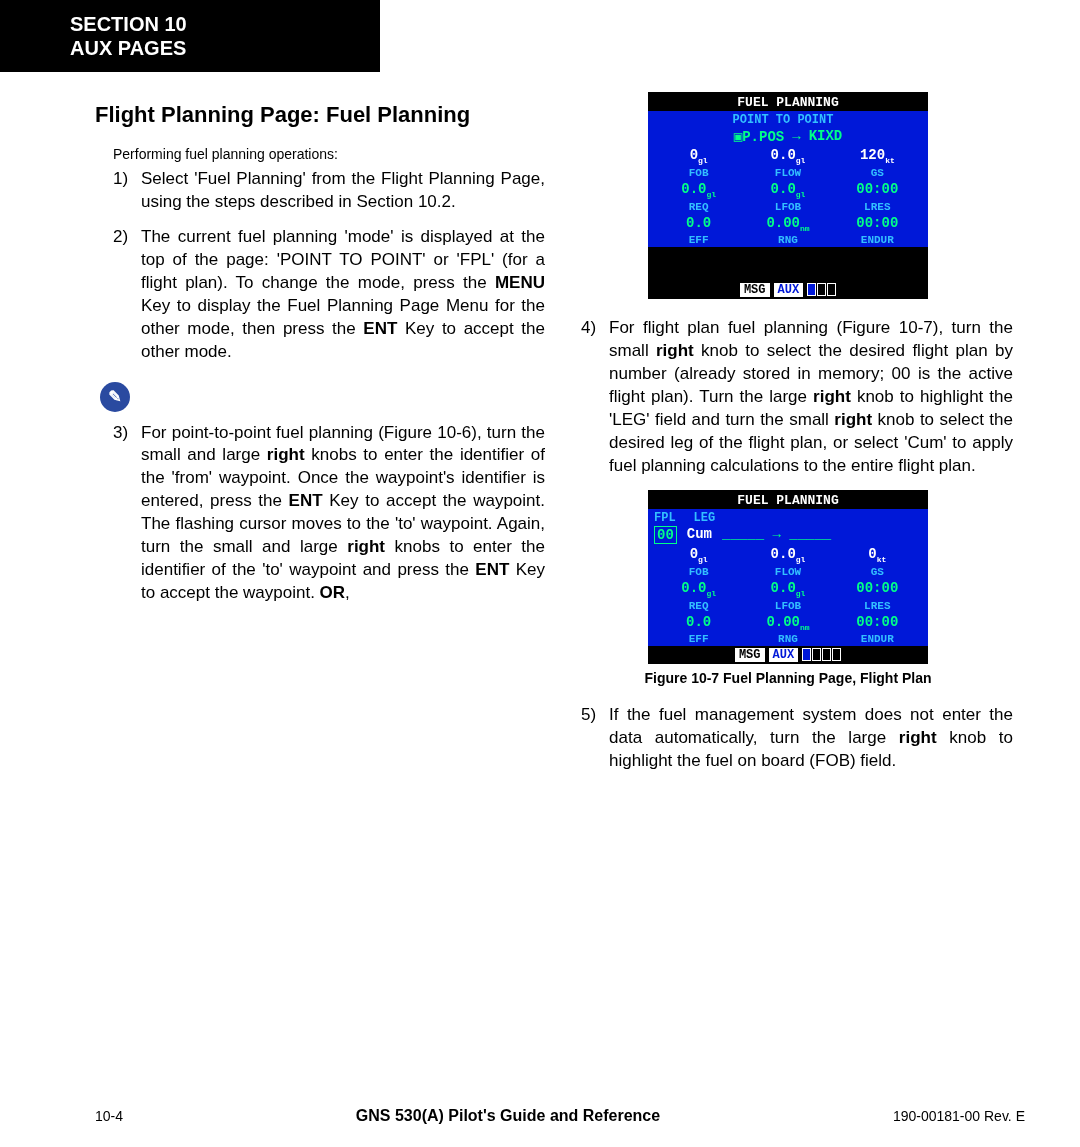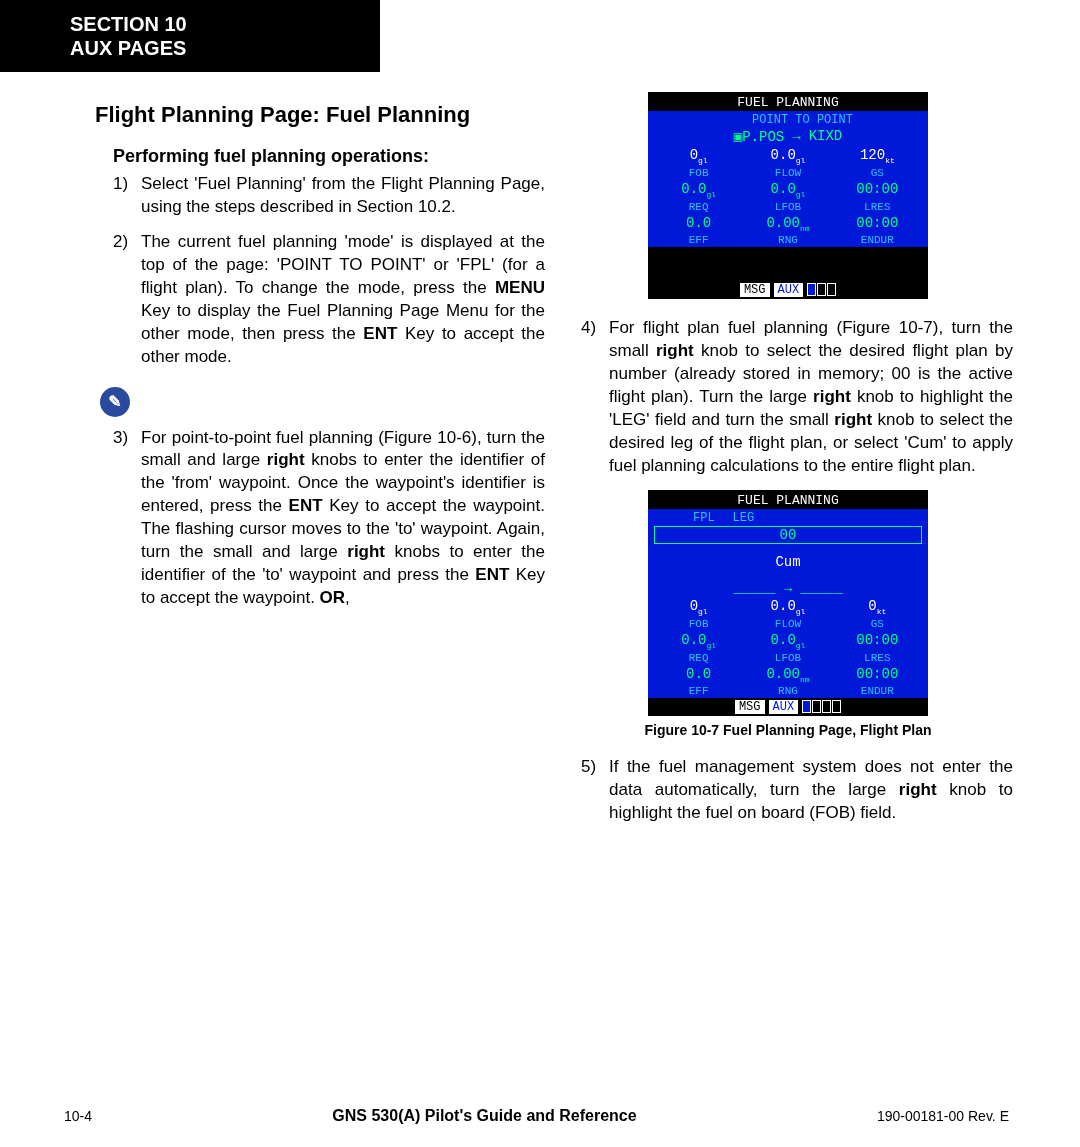--- a/index.html
+++ b/index.html
@@ -33,22 +33,22 @@
   }
   .col {
     width: 450px;
   }
   h2.page-title {
     font-size: 22px;
     font-weight: 700;
     margin: 10px 0 18px 0;
   }
   h3.subhead {
-    font-size: 18px;
-    font-weight: 700;
+    font-size: 14px;
+    font-weight: 400;
     margin: 0 0 6px 18px;
   }
   ol.steps {
     list-style: none;
     padding: 0;
     margin: 0 0 0 18px;
   }
   ol.steps > li {
     display: flex;
     margin-bottom: 12px;
@@ -95,38 +95,37 @@
   .figure-caption {
     font-weight: 700;
     font-size: 14px;
     margin-top: 6px;
   }
   .avionics {
     width: 280px;
     background: #0018d8;
     margin: 0 auto;
     font-family: "Courier New", monospace;
-    font-weight: 400;
+    font-weight: 700;
     font-size: 14px;
     color: #fff;
   }
   .av-title {
     background: #000;
     color: #fff;
     text-align: center;
     font-size: 13px;
     padding: 1px 0;
     width: 170px;
     margin: 0 auto;
   }
   .av-mode {
     color: #33bfff;
     font-size: 12px;
     padding: 2px 16px 0 6px;
-    margin-left: 39px;
   }
   .av-row {
     display: flex;
     padding: 1px 6px;
   }
   .av-cell { flex:1; text-align:center; }
   .av-from { color:#00ff88; }
   .av-to   { color:#00ff88; }
   .av-arrow{ color:#00ff88; }
   .av-val-white { color:#fff; }
@@ -137,24 +136,24 @@
     padding:2px 0;
   }
   .av-msg { background:#fff; color:#000; padding:0 4px; font-size:12px;}
   .av-aux { background:#fff; color:#0018d8; padding:0 4px; font-size:12px;}
   .av-boxes { display:flex; gap:1px; }
   .av-box { width:7px; height:11px; background:#0018d8; border:1px solid #fff; }
   .av-box.empty { background:#000; }
   .footer {
     position: absolute;
     bottom: 22px;
-    left: 0; right: 16px;
+    left: 0; right: 0;
     display: flex;
     justify-content: space-between;
-    padding: 0 55px 0 64px;
+    padding: 0 55px 0 95px;
     font-size: 14px;
     align-items: baseline;
   }
   .footer-center {
     font-weight: 700;
     font-size: 16px;
   }
   b { font-weight:700; }
   .fpl-box {
     border:1px solid #00ff88; color:#00ff88; padding:0 2px;
@@ -262,21 +261,21 @@
 
       <div class="figure-block">
         <div class="avionics">
           <div style="background:#000; padding-top:2px;">
             <div class="av-title">FUEL PLANNING</div>
           </div>
           <div class="av-mode" style="display:flex; gap:18px;">
             <span>FPL</span>
               <span>LEG</span>
           </div>
-          <div class="av-row" style="gap:10px;flex-direction:column;">
+          <div class="av-row" style="gap:10px;">
             <span class="fpl-box">00</span>
             <span class="av-val-white">Cum</span>
             <span class="av-val-green">_____ <span class="av-arrow">→</span> _____</span>
           </div>
           <div class="av-row">
             <div class="av-cell av-val-white"><span>0</span><sub style="font-size:8px;">gl</sub></div>
             <div class="av-cell av-val-white"><span>0.0</span><sub style="font-size:8px;">gl</sub></div>
             <div class="av-cell av-val-white"><span>0</span><sub style="font-size:8px;">kt</sub></div>
           </div>
           <div class="av-row">

